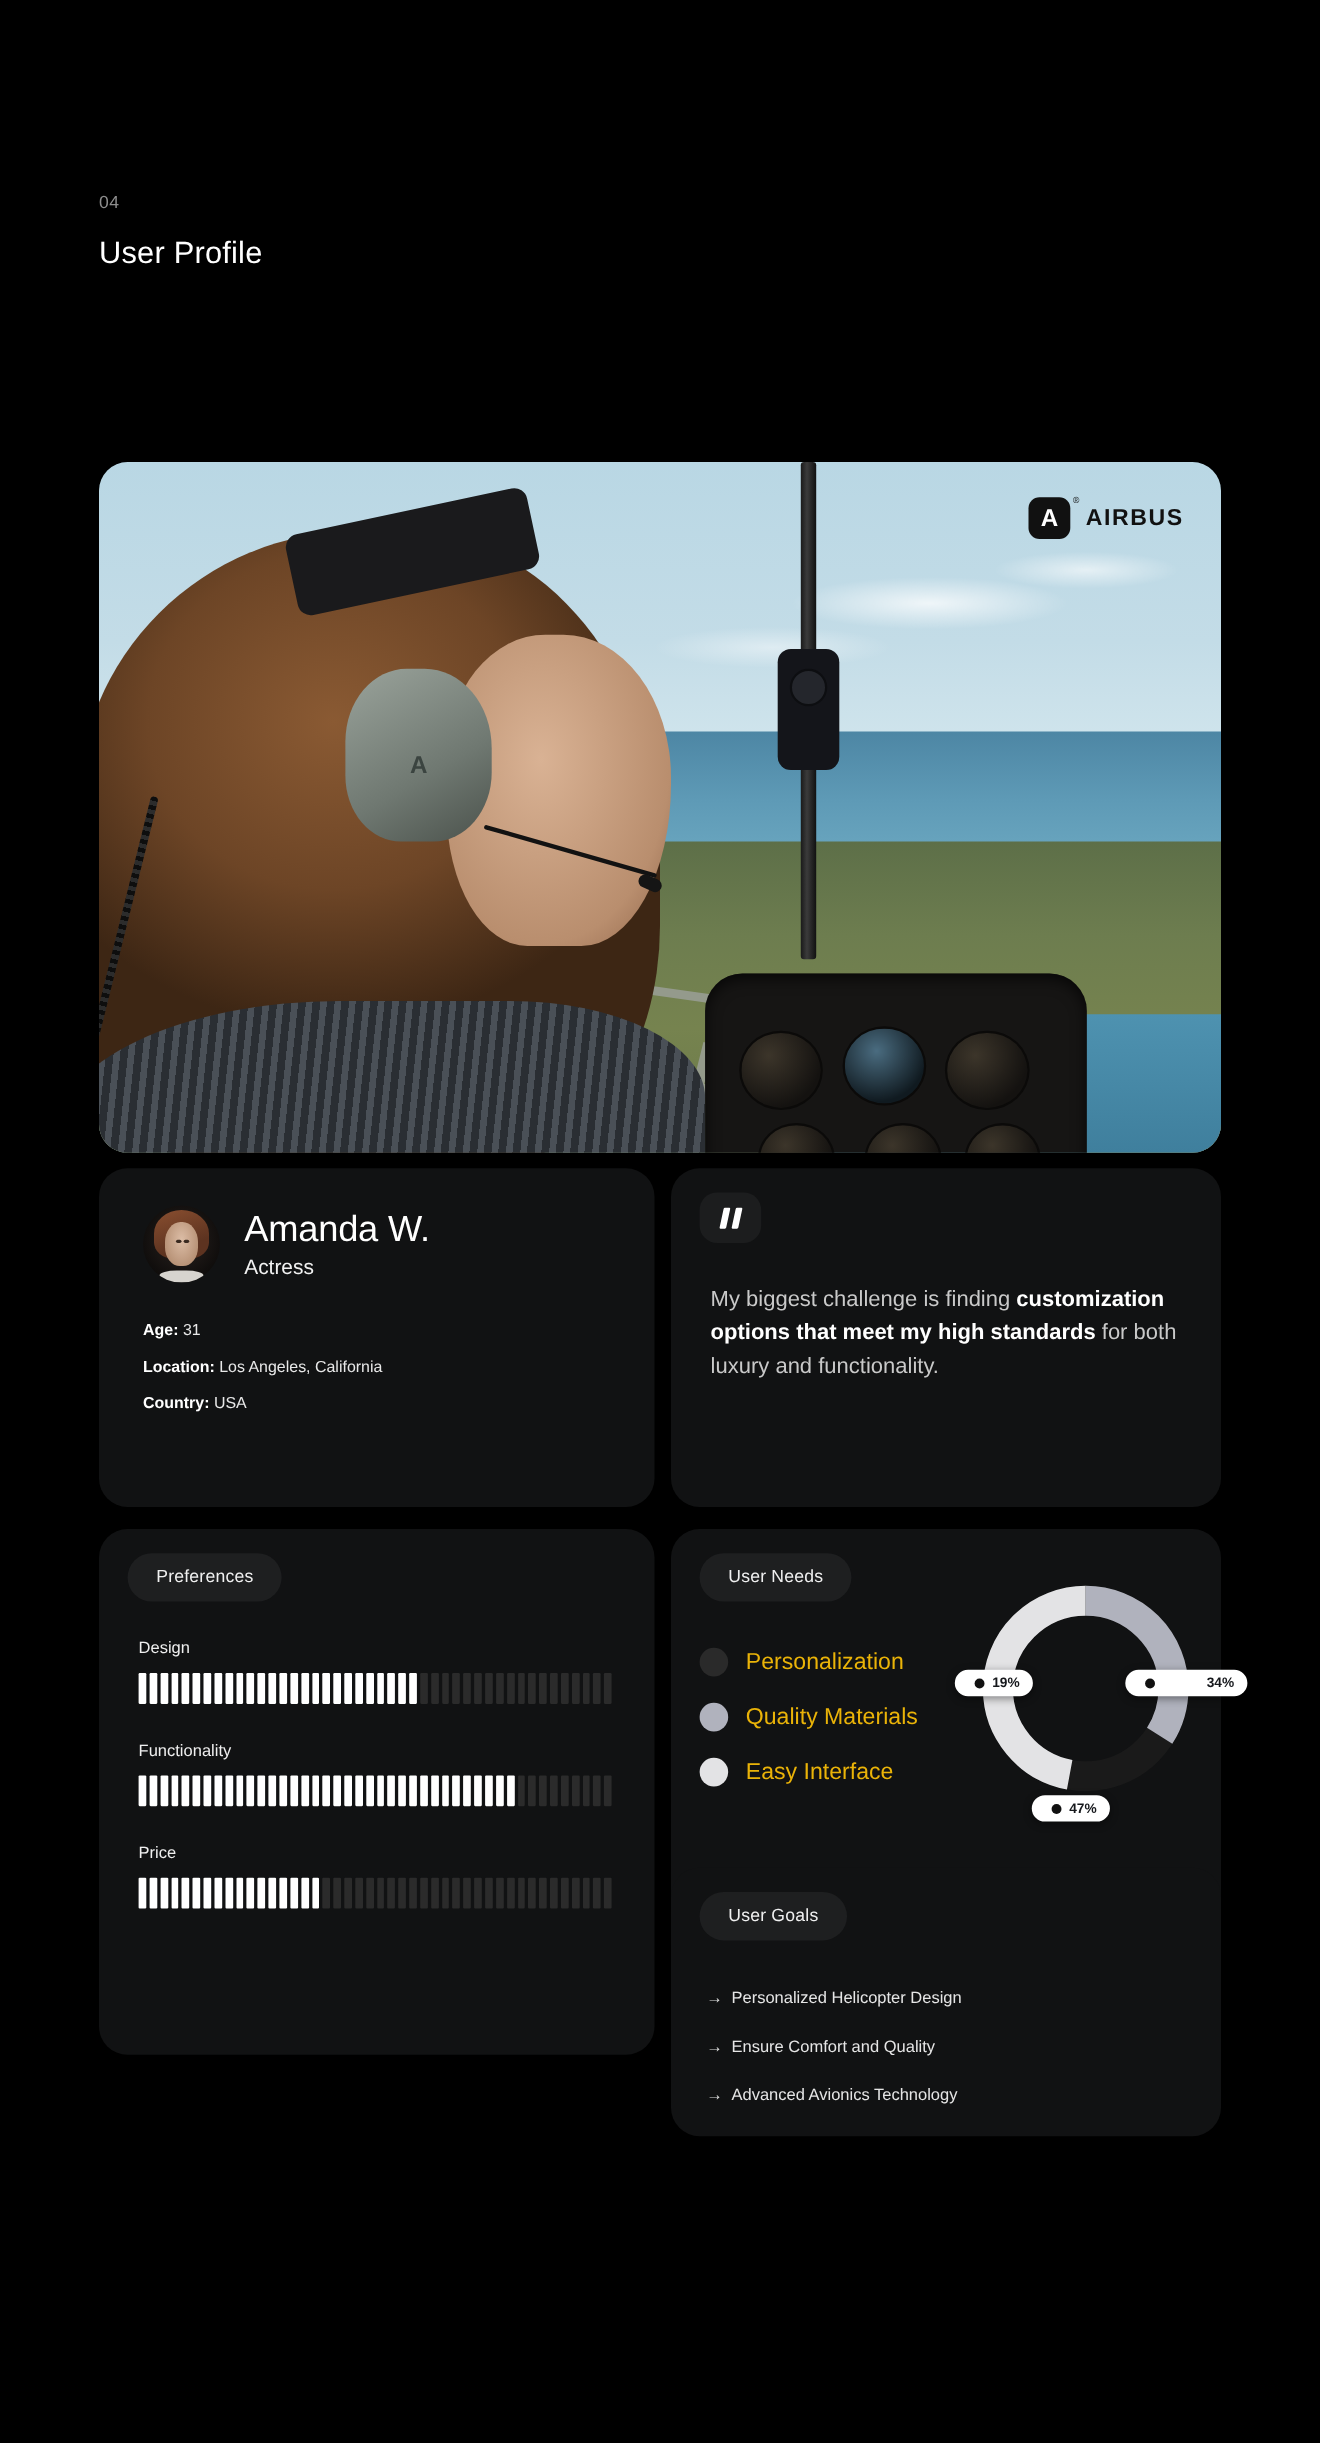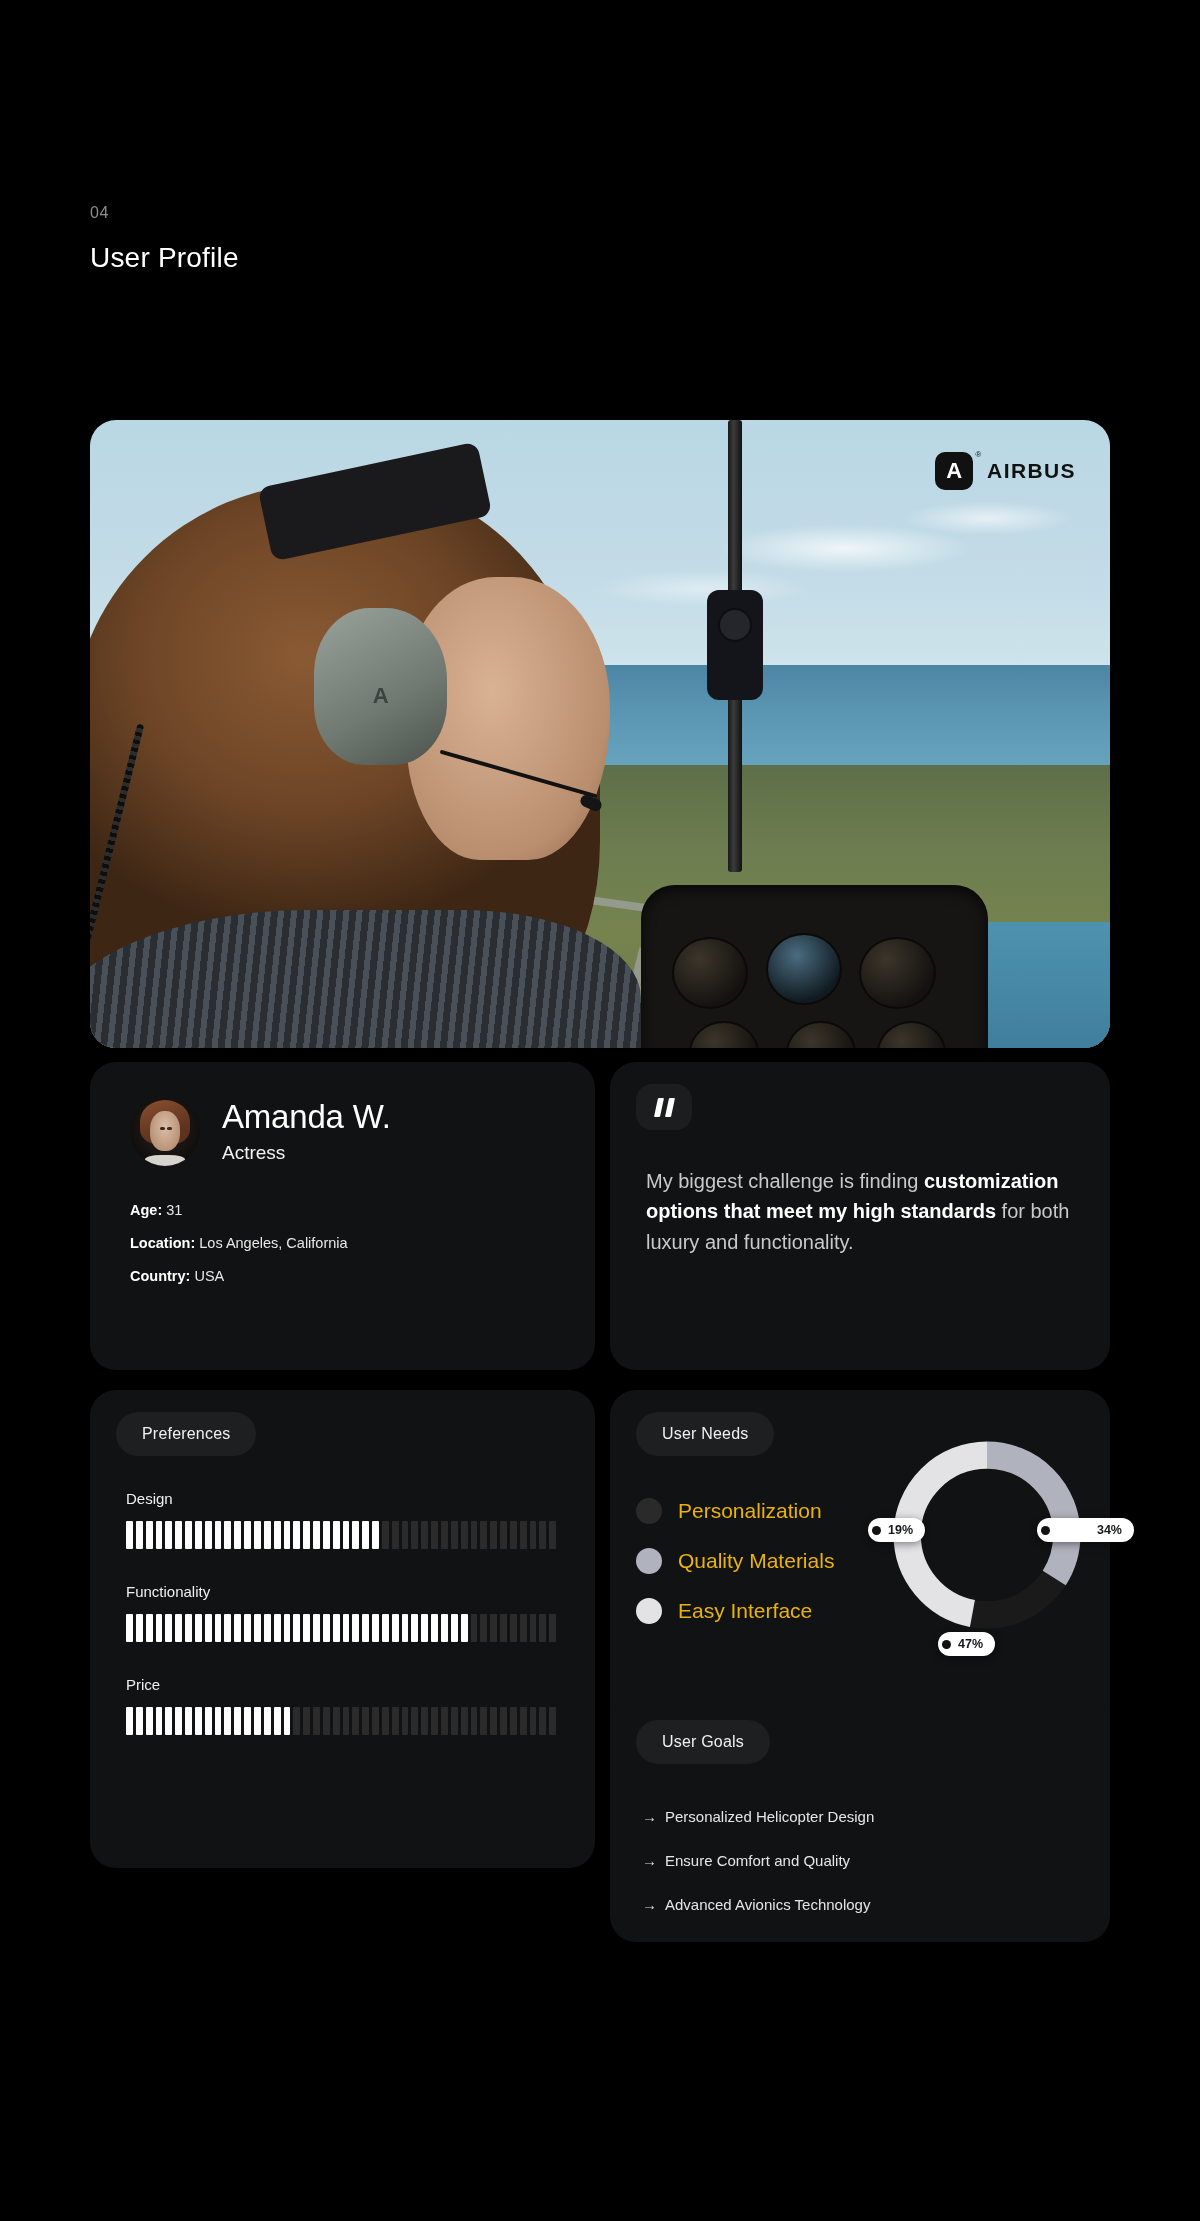--- a/index.html
+++ b/index.html
@@ -4,21 +4,21 @@
 <style>
   * { margin:0; padding:0; box-sizing:border-box; }
   html,body{ background:#000; }
   body{
     width:1200px; height:2221px; position:relative; overflow:hidden;
     font-family:"Liberation Sans", sans-serif;
     color:#fff; -webkit-font-smoothing:antialiased;
   }
 
   
-  .page-head{ position:absolute; left:90px; top:204px; }
+  .page-head{ position:absolute; left:90px; top:176px; }
   .page-num{
     font-size:16px; color:#8d8d8d; letter-spacing:.5px;
     font-family:"Liberation Sans", sans-serif;
   }
   .page-title{
     margin-top:20px; font-size:28px; font-weight:400; color:#fff;
     letter-spacing:.2px;
   }
 
   
@@ -215,21 +215,21 @@
   .needs .chip{ margin:22px 0 0 26px; }
   .needs-body{ display:flex; }
   .legend{ margin:42px 0 0 26px; }
   .legend-row{ display:flex; align-items:center; gap:16px; margin-bottom:24px; }
   .legend-dot{ width:26px; height:26px; border-radius:50%; flex:none; }
   .legend-label{ font-size:21px; color:#eab308; font-weight:300; }
   .donut-wrap{ position:absolute; right:18px; top:40px; width:210px; height:210px; }
   .donut{ width:100%; height:100%; }
   .pill{
     position:absolute; display:flex; align-items:center; gap:7px;
-    background:#fff; border-radius:18px; padding:5px 12px 5px 4px;
+    background:#fff; border-radius:18px; padding:5px 12px 5px 18px;
     box-shadow:0 2px 8px rgba(0,0,0,.45);
   }
   .pill-dot{ width:9px; height:9px; border-radius:50%; background:#111; flex:none; }
   .pill-txt{ font-size:12.5px; color:#16181c; font-weight:600; }
   .pill-19{ left:-14px; top:88px; }
   .pill-34{ right:-42px; top:88px;gap:47px; }
   .pill-47{ left:56px; bottom:-16px; }
 
   
   .goals{ left:610px; top:1698px; width:500px; height:244px; }

